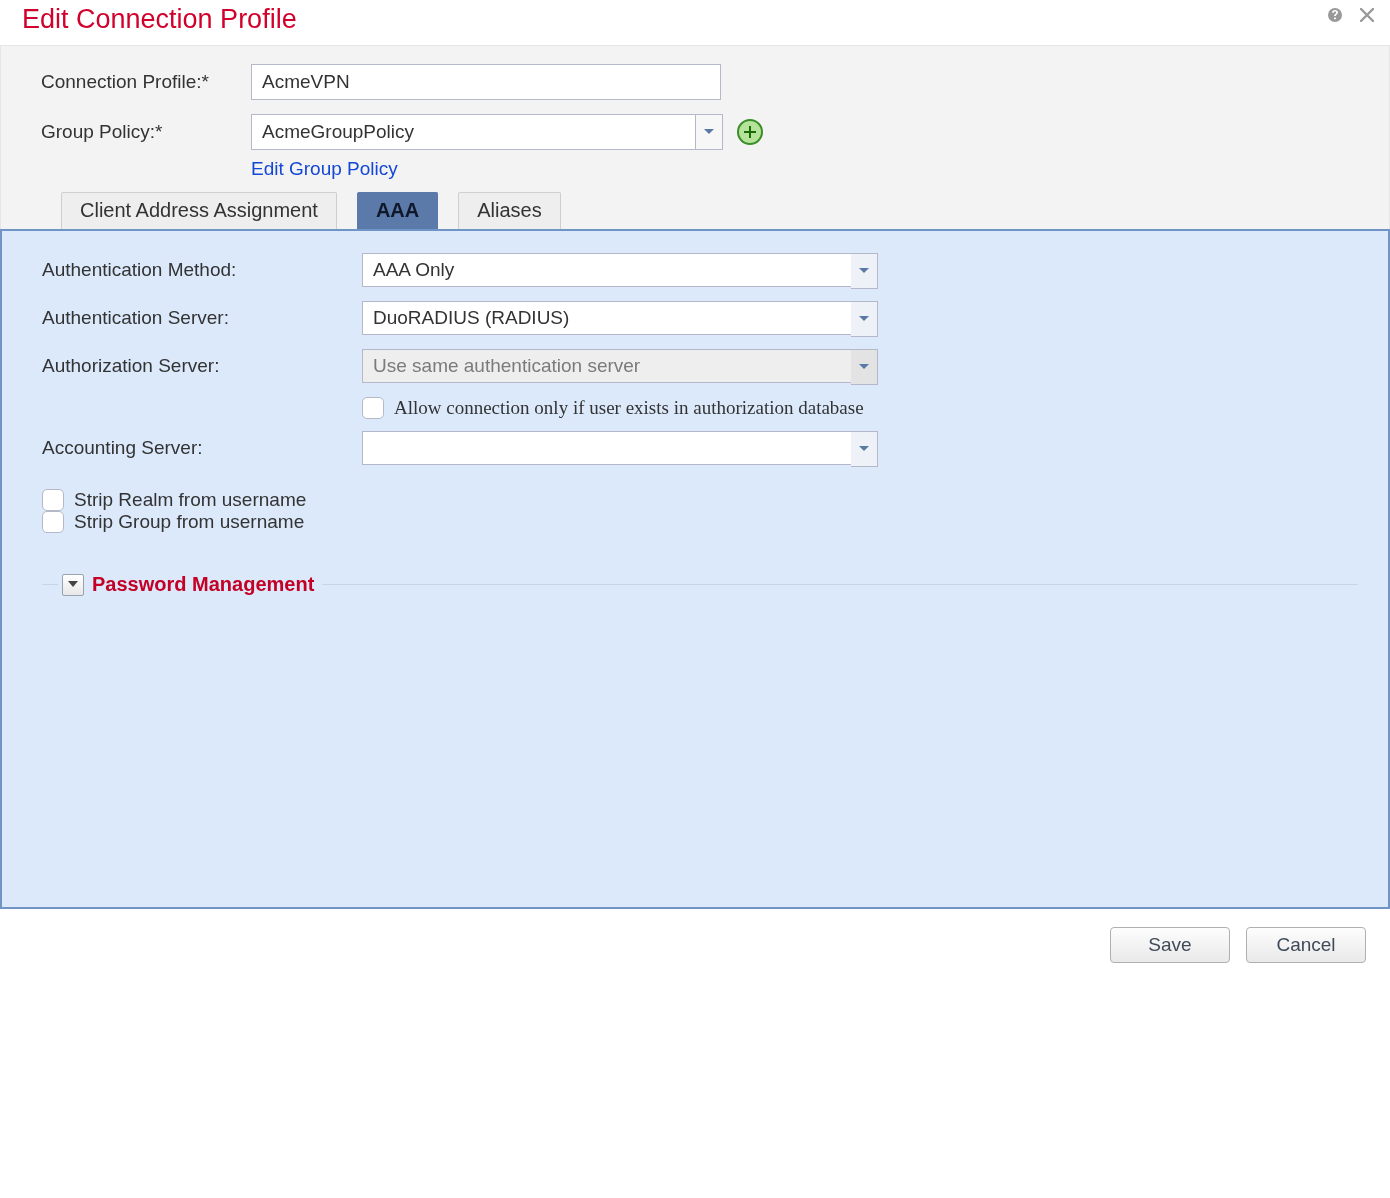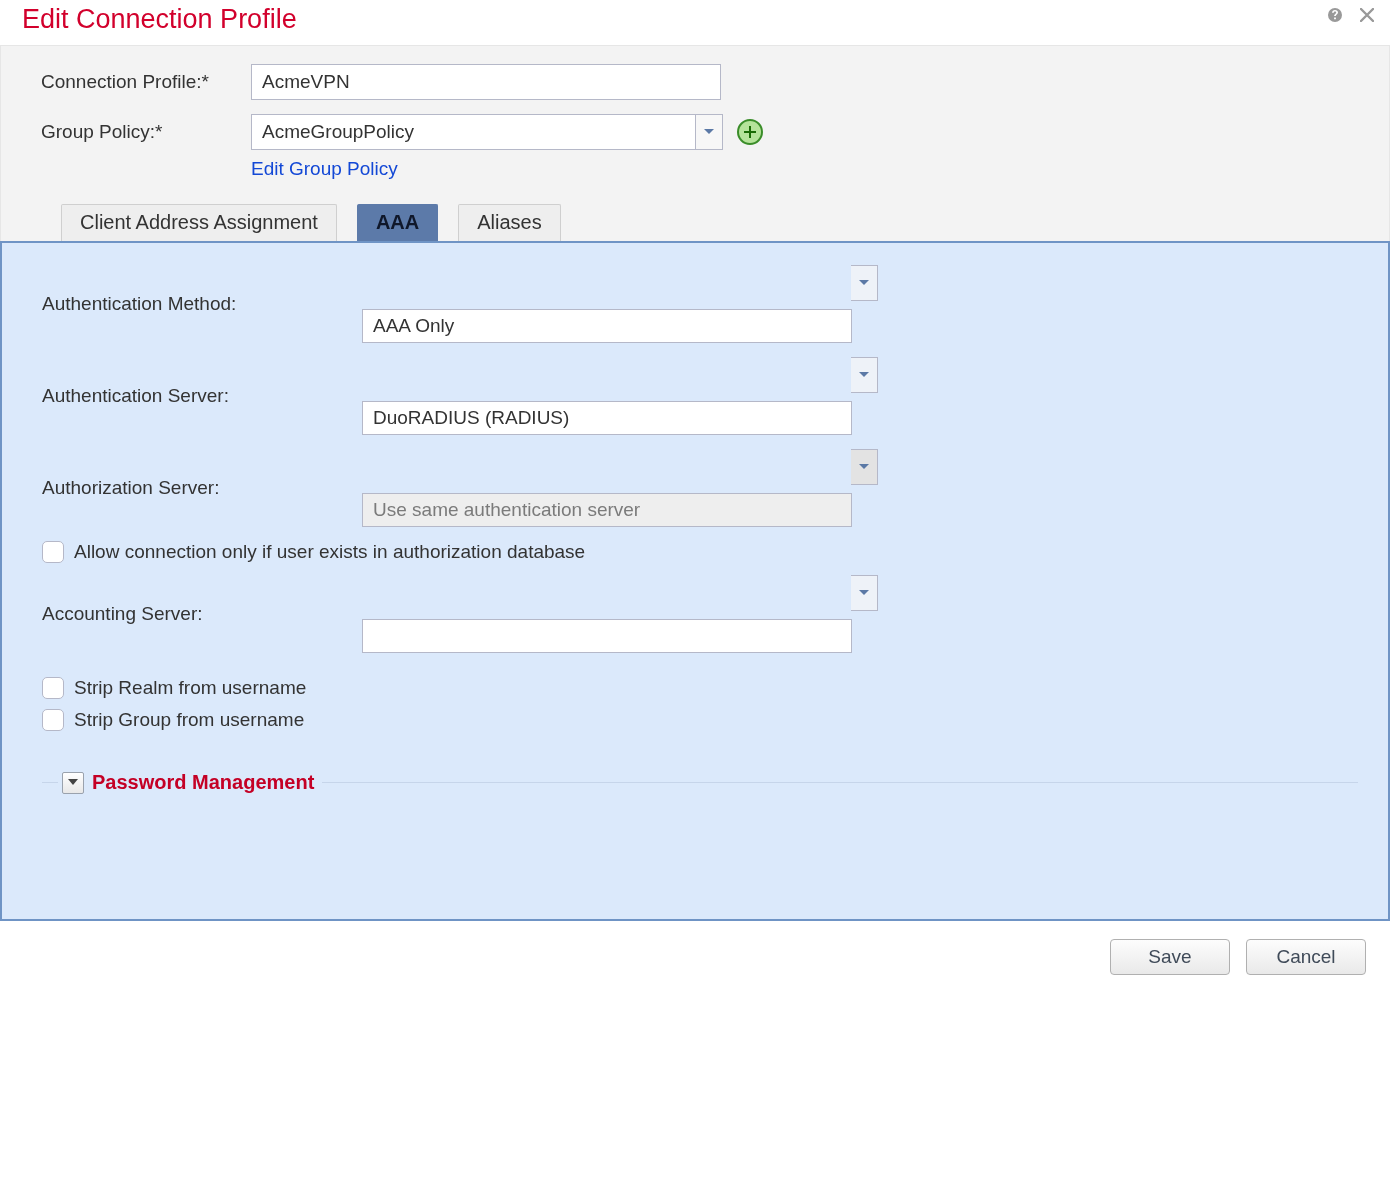--- a/index.html
+++ b/index.html
@@ -31,29 +31,29 @@
   .tab{padding:6px 18px 7px;font-size:20px;color:#333;background:#eee;border:1px solid #cfcfcf;
     border-bottom:none;margin-right:20px;border-radius:2px 2px 0 0;cursor:pointer;}
   .tab.active{background:#5c7aa9;color:#0f172a;font-weight:700;border-color:#5c7aa9;}
 
   .panel{border:2px solid #6f94c5;background:#dbe9fb;padding:22px 30px 30px 40px;min-height:680px;
     box-sizing:border-box;}
   .prow{display:flex;align-items:center;margin-bottom:14px;}
   .plabel{width:320px;color:#333;}
   .psel{position:relative;}
   .psel .cfield{width:490px;height:34px;border:1px solid #b5b8c8;background:#fff;
-    display:flex;align-items:center;padding:0 10px;color:#333;box-sizing:border-box;margin-top:44px;}
+    display:flex;align-items:center;padding:0 10px;color:#333;box-sizing:border-box;}
   .psel.disabled .cfield{background:#eee;color:#7b7b7b;}
   .psel .dropbtn{position:absolute;top:0;right:-26px;height:34px;width:26px;
     background:#eef2f8;border:1px solid #b5b8c8;border-left:none;}
   .psel.disabled .dropbtn{background:#e3e3e3;}
 
   .chkrow{display:flex;align-items:center;gap:10px;color:#333;}
   .chk{width:20px;height:20px;border:1px solid #b5b8c8;border-radius:5px;background:#fff;cursor:pointer;}
-  .chkrow.under{margin-bottom:12px;}
+  .chkrow.under{margin-left:320px;margin-bottom:12px;font-family:Liberation Serif, serif;}
 
   .sect{display:flex;align-items:center;margin-top:40px;}
   .secthr{flex:0 0 16px;height:1px;background:#c6d5ea;}
   .secthr.right{flex:1;}
   .secttog{width:20px;height:20px;border:1px solid #9aa2ad;background:linear-gradient(#fff,#e8e8e8);
     border-radius:2px;margin:0 4px;display:flex;align-items:center;justify-content:center;cursor:pointer;}
   .secttog svg path{fill:#444;}
   .sectt{color:#c40025;font-weight:700;padding:0 8px 0 4px;font-size:20px;}
 
   .footer{display:flex;justify-content:flex-end;gap:16px;padding:18px 24px;}
@@ -94,21 +94,21 @@
               <path d="M1 1l5 5 5-5z"></path>
             </svg>
         </div>
       </div>
       <div class="addbtn">
         <svg width="12" height="12" viewBox="0 0 12 12">
             <path d="M5 0h2v12H5zM0 5h12v2H0z"></path>
           </svg>
       </div>
     </div>
-    <div class="frow" style="margin-top:-6px;margin-bottom:24px">
+    <div class="frow" style="margin-top:-6px;margin-bottom:12px">
       <div class="flabel"></div>
       <span class="link">Edit Group Policy</span>
     </div>
 
     <div class="tabs">
       <div class="tab">Client Address Assignment</div>
       <div class="tab active">AAA</div>
       <div class="tab">Aliases</div>
     </div>
   </div>
@@ -156,21 +156,21 @@
       <div class="psel">
         <div class="cfield"></div>
         <div class="dropbtn">
             <svg width="12" height="8" viewBox="0 0 12 8">
               <path d="M1 1l5 5 5-5z"></path>
             </svg>
           </div>
       </div>
     </div>
 
-    <div class="chkrow" style="margin-top:24px;margin-bottom:10px">
+    <div class="chkrow" style="margin-top:24px;">
       <div class="chk"></div>
       <span>Strip Realm from username</span>
     </div>
     <div class="chkrow">
       <div class="chk"></div>
       <span>Strip Group from username</span>
     </div>
 
     <div class="sect">
       <div class="secthr"></div>

